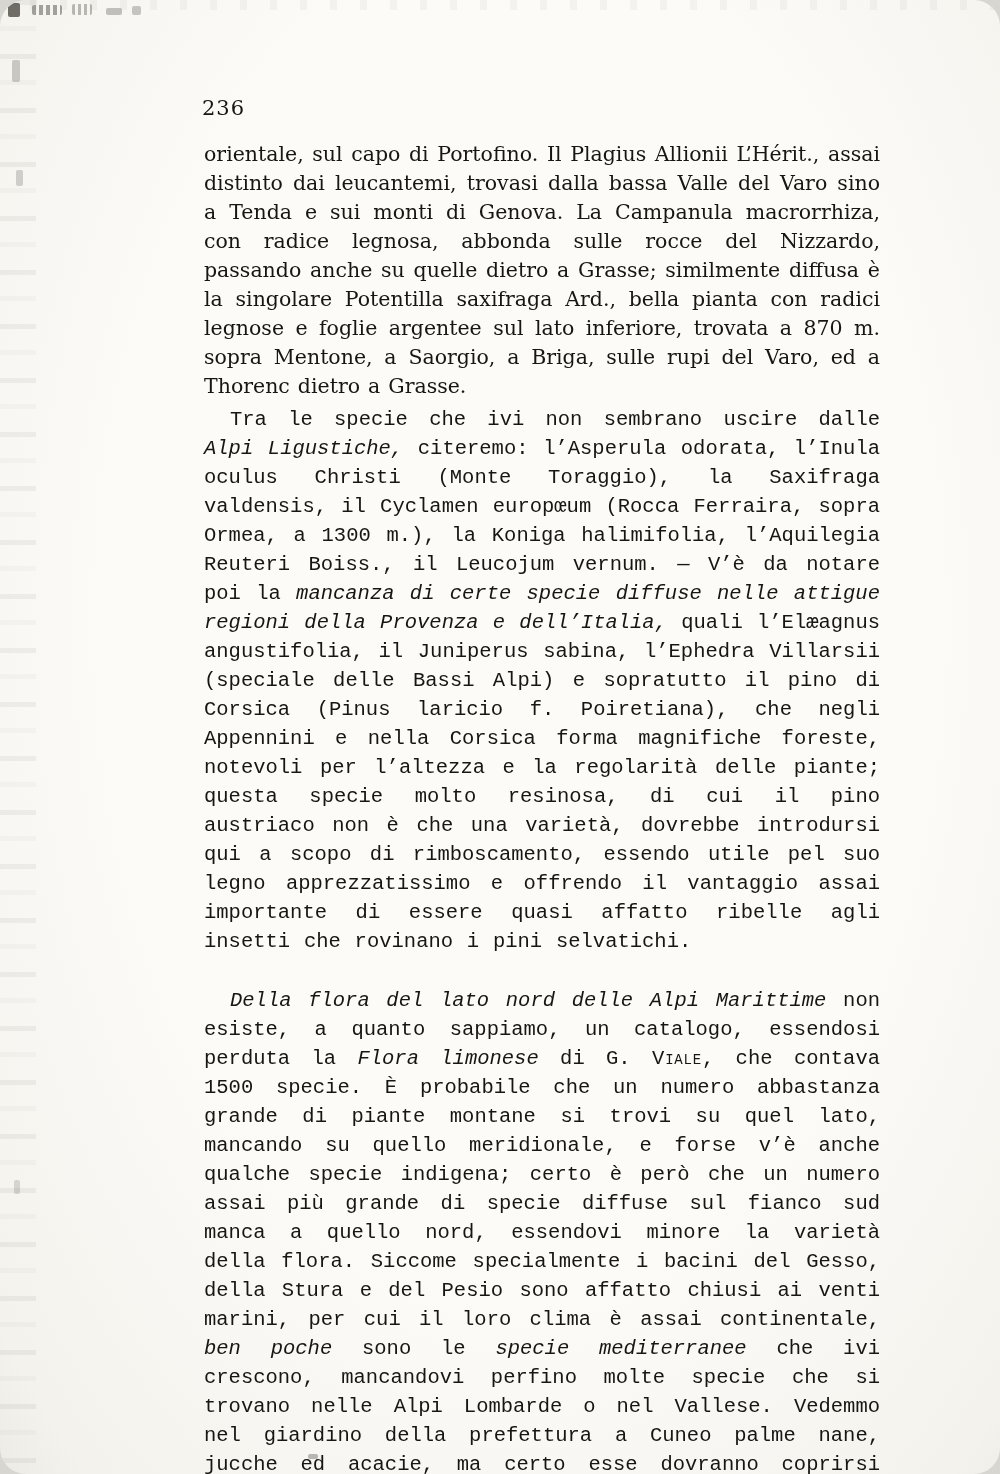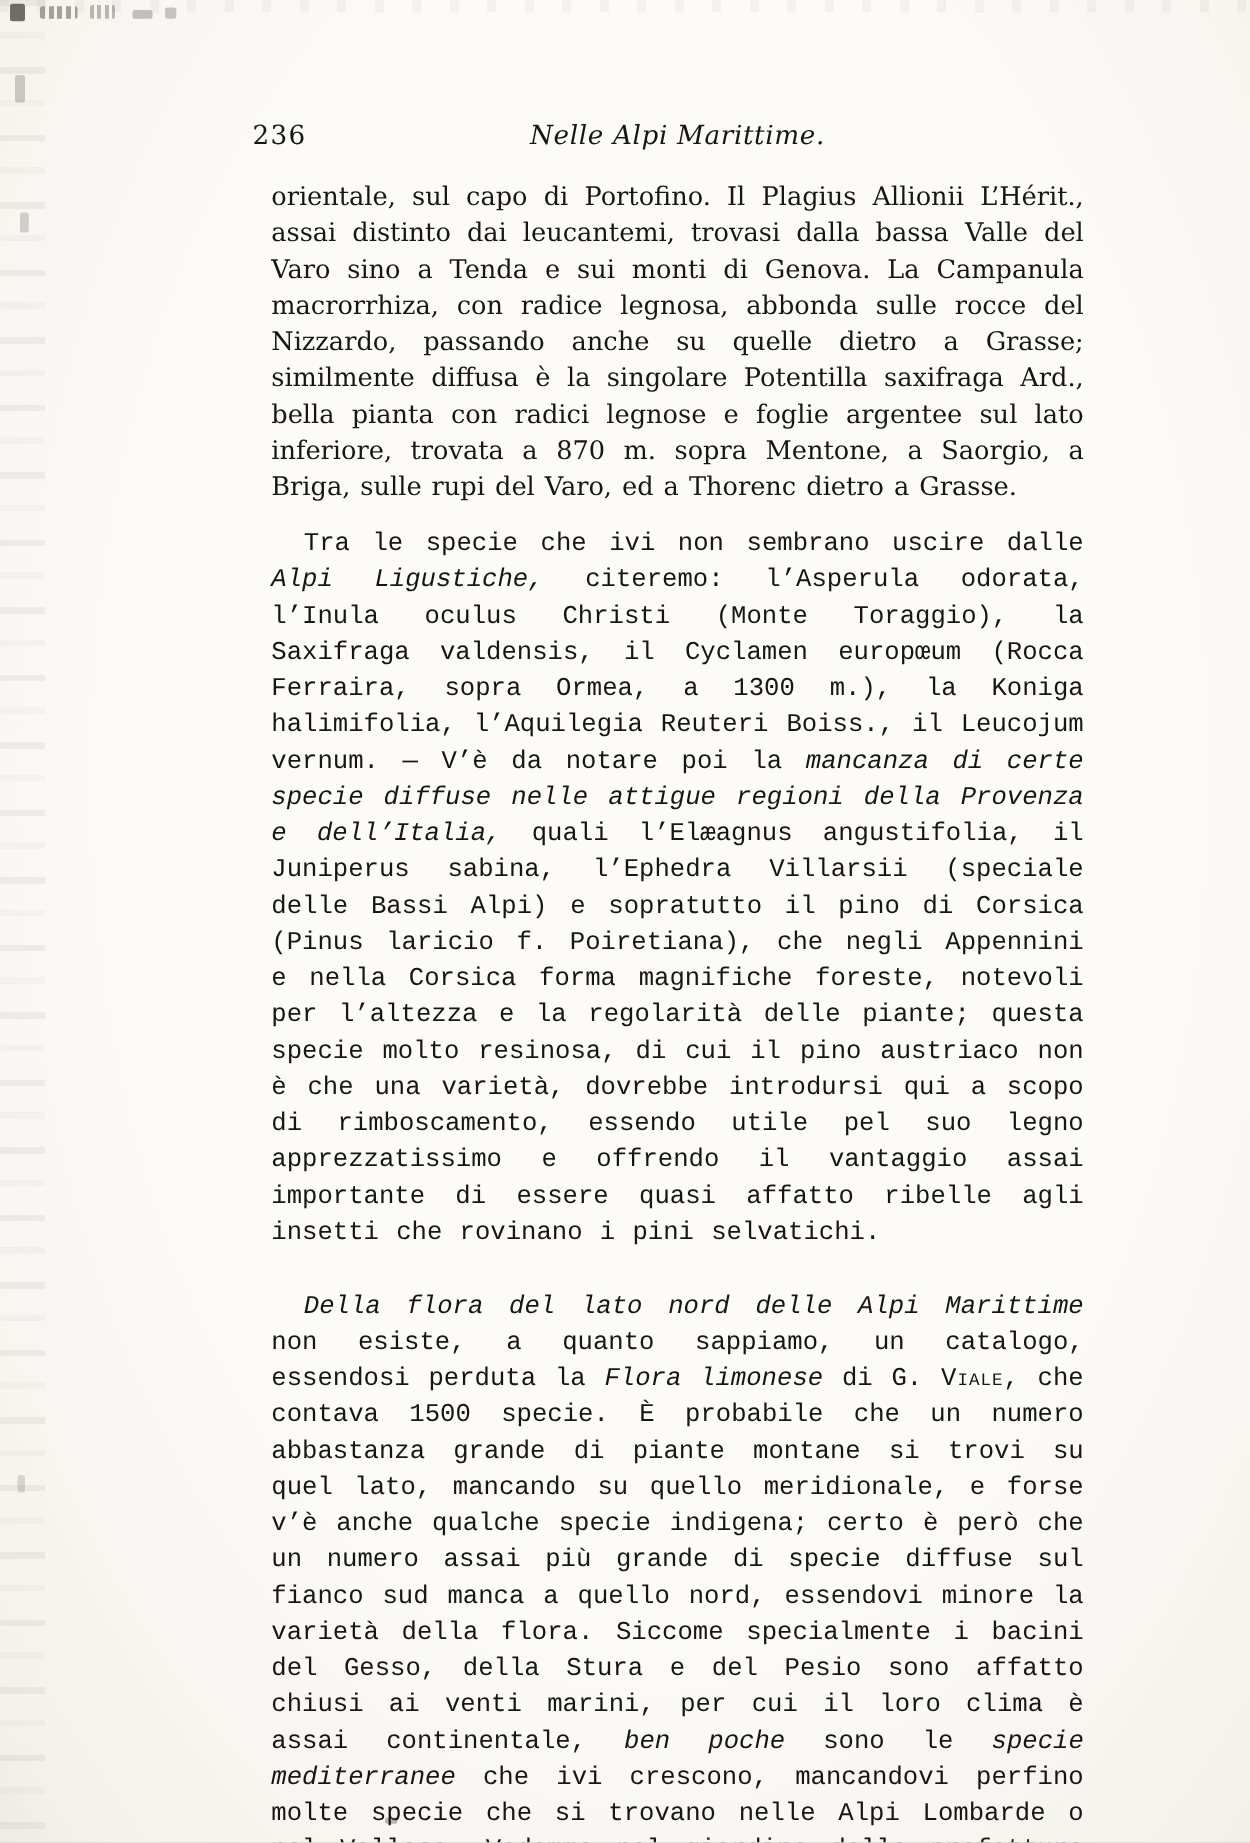--- a/index.html
+++ b/index.html
@@ -7,20 +7,21 @@
 
   .scan-page {
     position: relative;
     width: 1000px;
     height: 1474px;
     margin: 0 auto;
     background: radial-gradient(ellipse at 52% 42%, #fcfbf8 55%, #f4f2ec 92%, #ecebe5 100%);
     overflow: hidden;
     font-family: "DejaVu Serif", "Liberation Serif", serif;
     color: #181613;
+    border-radius: 26px;
   }
 
   
   .edge-noise {
     position: absolute; left: 0; top: 0; width: 36px; height: 100%;
     background: repeating-linear-gradient(
       to bottom,
       rgba(95, 92, 86, 0.12) 0 5px,
       rgba(250, 249, 245, 0) 5px 26px,
       rgba(120, 117, 110, 0.07) 26px 31px,
@@ -64,21 +65,21 @@
     font-size: 21px;
     margin-bottom: 14px;
   }
   .page-number { position: absolute; left: 2px; top: 0; letter-spacing: 1px; }
   .running-head {
     position: absolute; left: 0; right: 0; top: 0;
     text-align: center; font-style: italic; letter-spacing: 0.5px;
   }
 
   .para {
-    margin: 17px;
+    margin: 4px;
     font-size: 20.5px;
     line-height: 29px;
     text-align: justify;
     word-spacing: 1.5px;
   }
   .para.indent { text-indent: 26px; font-family: Liberation Mono, monospace; }
   .para.gap { margin-top: 30px; }
 
   .it { font-style: italic; }
   .sc { font-variant: small-caps; letter-spacing: 0.8px; }
@@ -97,21 +98,20 @@
   <div class="speck s5"></div>
   <div class="speck s6"></div>
   <div class="speck s7"></div>
   <div class="speck s8"></div>
   <div class="speck s9"></div>
 
   <div class="text-block">
 
     <div class="page-header">
       <span class="page-number">236</span>
-      <span class="running-head">Nelle Alpi Marittime.</span>
     </div>
 
     <p class="para"><span>orientale, sul capo di Portofino. Il Plagius Allionii L’Hérit., assai distinto dai leucantemi, trovasi dalla bassa Valle del Varo sino a Tenda e sui monti di Genova. La Campanula macrorrhiza, con radice legnosa, abbonda sulle rocce del Nizzardo, passando anche su quelle dietro a Grasse; similmente diffusa è la singolare Potentilla saxifraga Ard., bella pianta con radici legnose e foglie argentee sul lato inferiore, trovata a 870 m. sopra Mentone, a Saorgio, a Briga, sulle rupi del Varo, ed a Thorenc dietro a Grasse.</span></p>
 
     <p class="para indent"><span>Tra le specie che ivi non sembrano uscire dalle </span><span class="it">Alpi Ligustiche,</span><span> citeremo: l’Asperula odorata, l’Inula oculus Christi (Monte Toraggio), la Saxifraga valdensis, il Cyclamen europœum (Rocca Ferraira, sopra Ormea, a 1300 m.), la Koniga halimifolia, l’Aquilegia Reuteri Boiss., il Leucojum vernum. — V’è da notare poi la </span><span class="it">mancanza di certe specie diffuse nelle attigue regioni della Provenza e dell’Italia,</span><span> quali l’Elæagnus angustifolia, il Juniperus sabina, l’Ephedra Villarsii (speciale delle Bassi Alpi) e sopratutto il pino di Corsica (Pinus laricio f. Poiretiana), che negli Appennini e nella Corsica forma magnifiche foreste, notevoli per l’altezza e la regolarità delle piante; questa specie molto resinosa, di cui il pino austriaco non è che una varietà, dovrebbe introdursi qui a scopo di rimboscamento, essendo utile pel suo legno apprezzatissimo e offrendo il vantaggio assai importante di essere quasi affatto ribelle agli insetti che rovinano i pini selvatichi.</span></p>
 
     <p class="para indent gap"><span class="it">Della flora del lato nord delle Alpi Marittime</span><span> non esiste, a quanto sappiamo, un catalogo, essendosi perduta la </span><span class="it">Flora limonese</span><span> di G. </span><span class="sc">Viale</span><span>, che contava 1500 specie. È probabile che un numero abbastanza grande di piante montane si trovi su quel lato, mancando su quello meridionale, e forse v’è anche qualche specie indigena; certo è però che un numero assai più grande di specie diffuse sul fianco sud manca a quello nord, essendovi minore la varietà della flora. Siccome specialmente i bacini del Gesso, della Stura e del Pesio sono affatto chiusi ai venti marini, per cui il loro clima è assai continentale, </span><span class="it">ben poche</span><span> sono le </span><span class="it">specie mediterranee</span><span> che ivi crescono, mancandovi perfino molte specie che si trovano nelle Alpi Lombarde o nel Vallese. Vedemmo nel giardino della prefettura a Cuneo palme nane, jucche ed acacie, ma certo esse dovranno coprirsi nell’inverno. Senza contare piante di clima meridionale, che però vegetano anche in Lombardia (quali Pistacia lentiscus, Osyris alba, Celtis australis, Erica arborea, varii Cisti), nè il Ginepro fenicio, essenzialmente mediterraneo, avremo da citare, quali specie caratte-</span></p>
 
   </div>
 </div>

